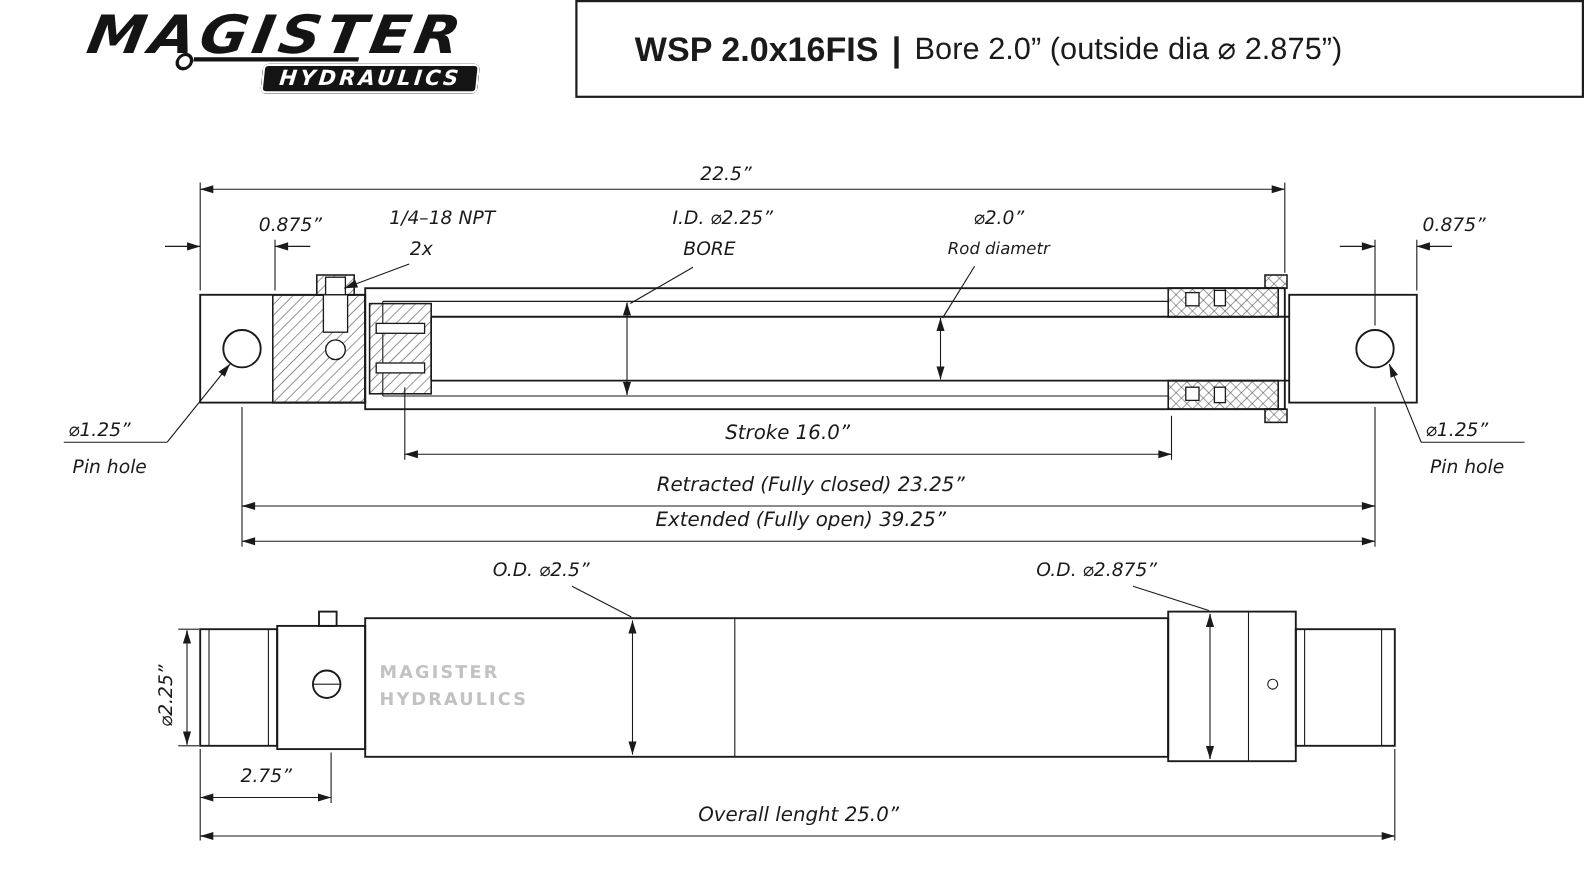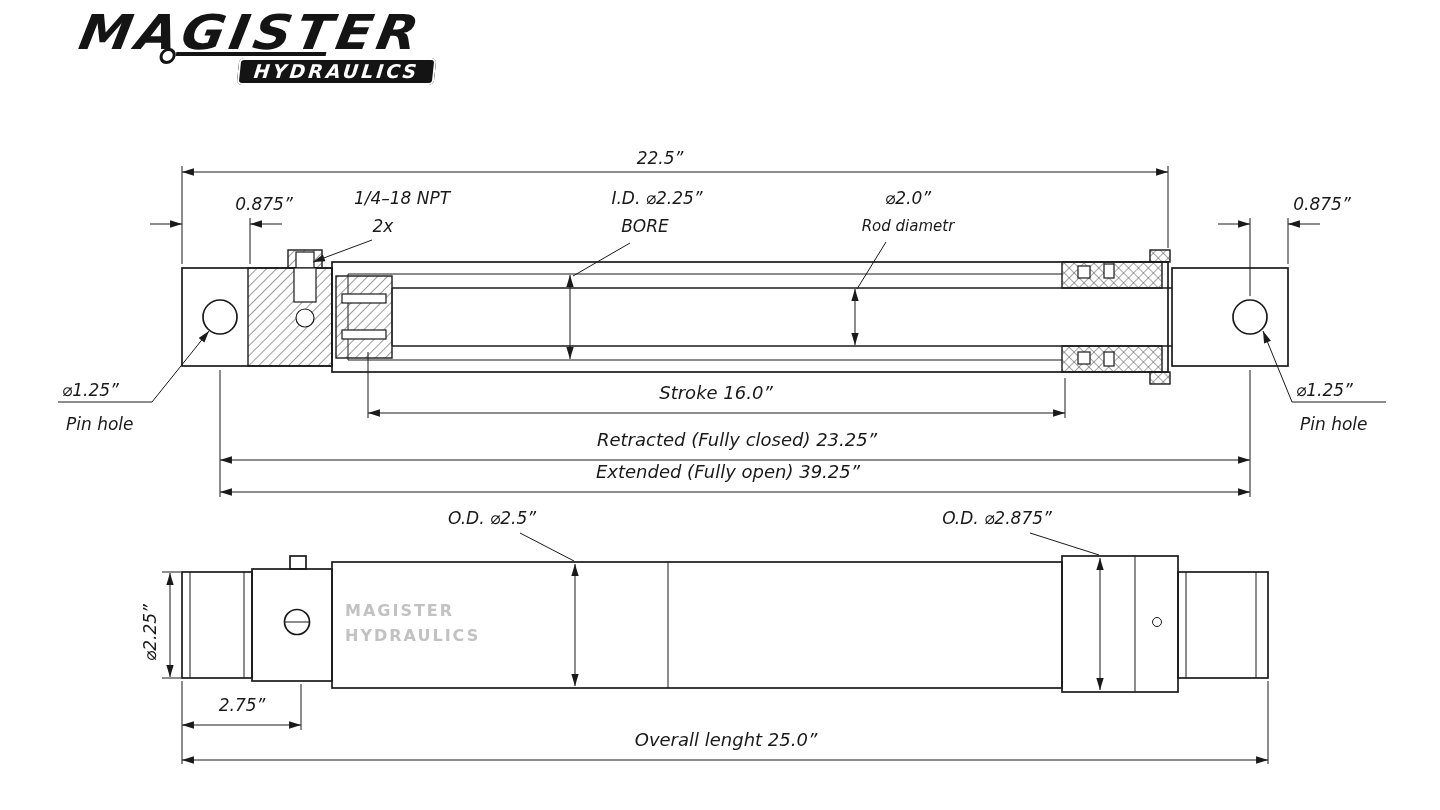--- a/index.html
+++ b/index.html
@@ -68,20 +68,25 @@
 <body>
 
 <div class="page">
 
   <div class="logo">
     <div class="logo-top">MAGISTER</div>
     <span class="logo-swoosh"></span>
     <div class="logo-bottom">HYDRAULICS</div>
   </div>
 
+  <div class="title-box">
+    <span class="title-model">WSP 2.0x16FIS</span>
+    <span class="title-divider">|</span>
+    <span class="title-spec">Bore 2.0” (outside dia ⌀ 2.875”)</span>
+  </div>
 
   <svg width="1440" height="810" viewBox="0 0 1440 810">
     <defs>
       <pattern id="hatch45" patternUnits="userSpaceOnUse" width="7" height="7" patternTransform="rotate(45)">
         <line x1="0" y1="0" x2="0" y2="7" stroke="#3a3a3a" stroke-width="1"></line>
       </pattern>
       <pattern id="crosshatch" patternUnits="userSpaceOnUse" width="7" height="7" patternTransform="rotate(45)">
         <path d="M0,0 L0,7 M0,0 L7,0" stroke="#3a3a3a" stroke-width="0.9" fill="none"></path>
       </pattern>
       <marker id="arr" viewBox="0 0 12 8" refX="11.5" refY="4" markerWidth="13" markerHeight="9" orient="auto-start-reverse" markerUnits="userSpaceOnUse">

